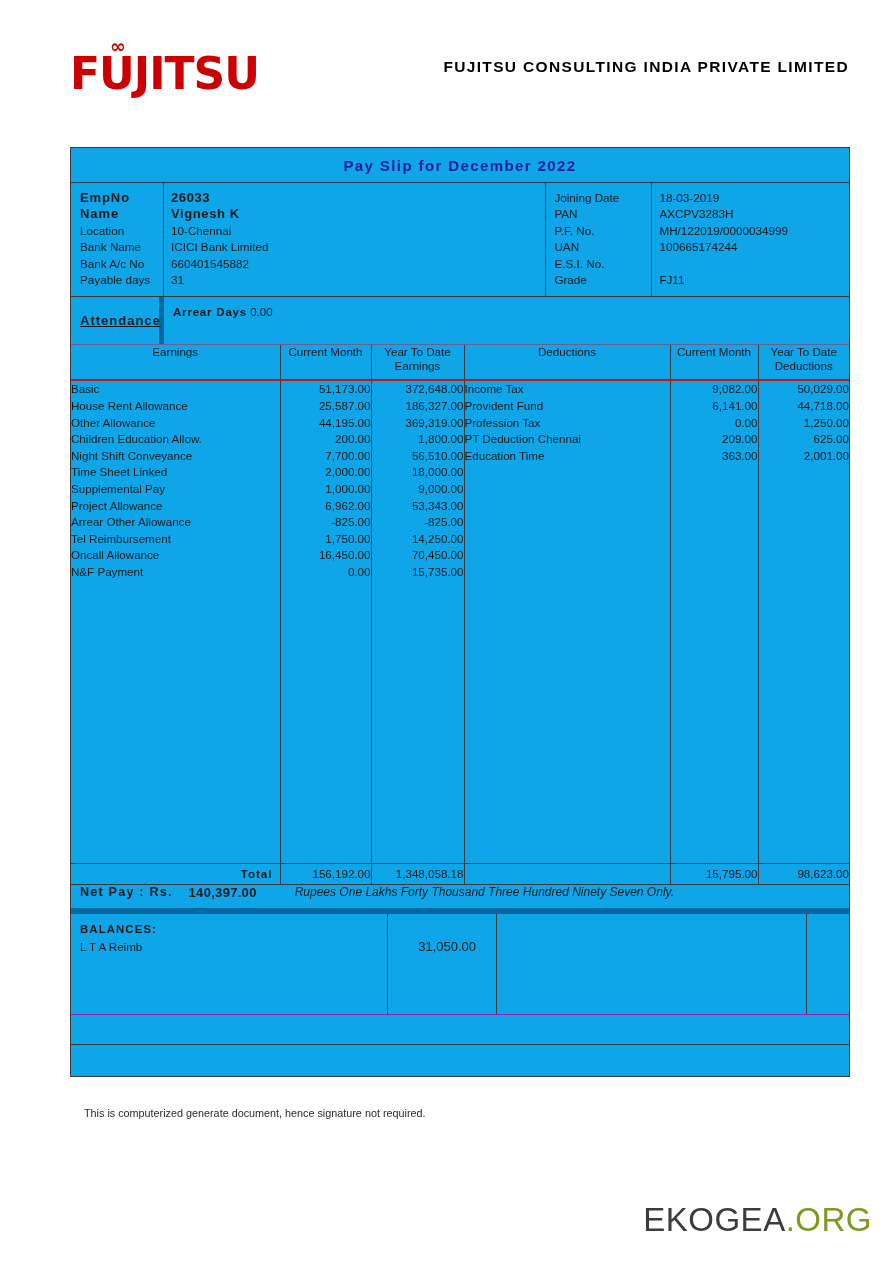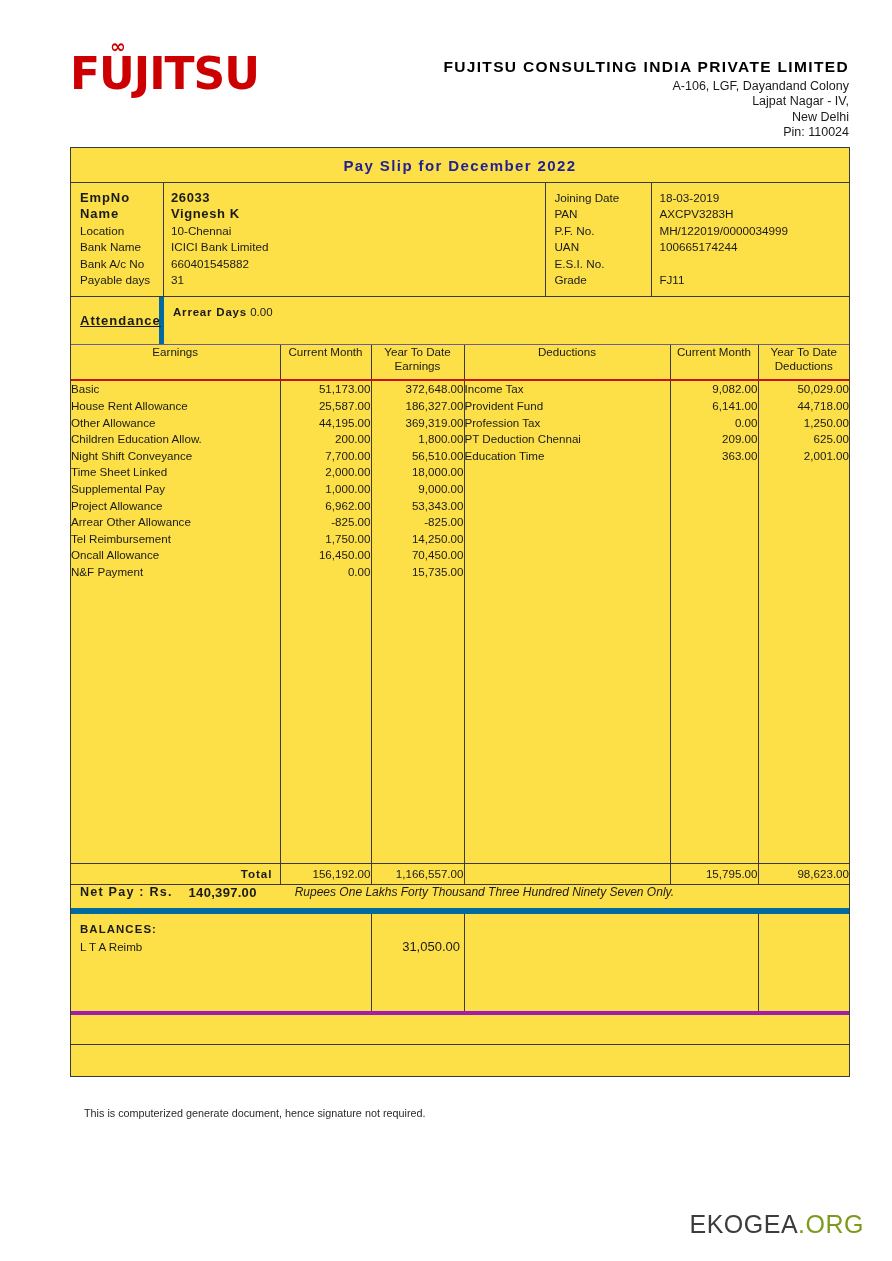--- a/index.html
+++ b/index.html
@@ -56,21 +56,21 @@
     color: #1a1a1a;
     margin-top: 3px;
   }
 
   
   .doc {
     position: absolute;
     left: 70px; top: 147px;
     width: 780px;
     border: 1px solid #3a3a3a;
-    background: #fde047;
+    background: #0ea5e9;
   }
 
   .title-row {
     height: 35px;
     border-bottom: 1px solid #3a3a3a;
     display: flex;
     align-items: center;
     justify-content: center;
   }
   .title-row .title {
@@ -196,21 +196,22 @@
   }
   .netpay-words {
     font-style: italic; font-size: 12px;
     margin-left: 38px;
   }
 
   
   .bal-wrap {
     display: flex;
     height: 101px;
-    border-bottom: 4px solid #a21caf;
+    border-bottom: 1px solid #a21caf;
+    gap: 16px;
   }
   .bal-c1 { width: 300px; padding: 6px 0 0 9px; }
   .bal-c2 { width: 93px;  border-left: 1px solid #3a3a3a; padding-top: 6px; }
   .bal-c3 { width: 294px; border-left: 1px solid #3a3a3a; }
   .bal-c4 { flex: 1;      border-left: 1px solid #3a3a3a; }
   .bal-title {
     font-weight: bold; font-size: 11.4px;
     letter-spacing: 1.1px; line-height: 18px;
   }
   .bal-item { font-size: 11.6px; line-height: 18px; }
@@ -222,44 +223,38 @@
 
   
   .footer-note {
     position: absolute;
     left: 84px; top: 1107px;
     font-size: 10.8px;
     color: #2a2a2a;
   }
   .watermark {
     position: absolute;
-    right: 28px; bottom: 22px;
-    font-size: 25px;
+    right: 20px; bottom: 22px;
+    font-size: 33px;
     letter-spacing: 0.5px;
     font-family: "Liberation Sans", sans-serif;
   }
   .wm-a { color: #3c3c3c; }
   .wm-b { color: #7d9a1e; }
 </style>
 </head>
 <body>
 
 <div class="header">
   <div class="logo">
     <span class="inf">∞</span>
     <span>FUJITSU</span>
   </div>
   <div class="company-block">
     <div class="company-name">FUJITSU CONSULTING INDIA PRIVATE LIMITED</div>
-    <div class="company-addr">
-      <div>A-106, LGF, Dayandand Colony</div>
-      <div>Lajpat Nagar - IV,</div>
-      <div>New Delhi</div>
-      <div>Pin: 110024</div>
-    </div>
   </div>
 </div>
 
 <div class="doc">
 
   <div class="title-row">
     <span class="title">Pay Slip for December 2022</span>
   </div>
 
   <div class="info-row">
@@ -429,21 +424,21 @@
         <td class="c-earn"></td>
         <td class="c-ecm"></td>
         <td class="c-eytd"></td>
         <td class="c-ded"></td>
         <td class="c-dcm"></td>
         <td class="c-dytd"></td>
       </tr>
       <tr class="total-row">
         <td class="c-earn tlabel">Total</td>
         <td class="c-ecm num">156,192.00</td>
-        <td class="c-eytd num">1,166,557.00</td>
+        <td class="c-eytd num">1,348,058.18</td>
         <td class="c-ded"></td>
         <td class="c-dcm num">15,795.00</td>
         <td class="c-dytd num">98,623.00</td>
       </tr>
     </tbody>
   </table>
 
   <div class="netpay-row">
     <span class="netpay-label">Net Pay : Rs.</span>
     <span class="netpay-amount">140,397.00</span>

